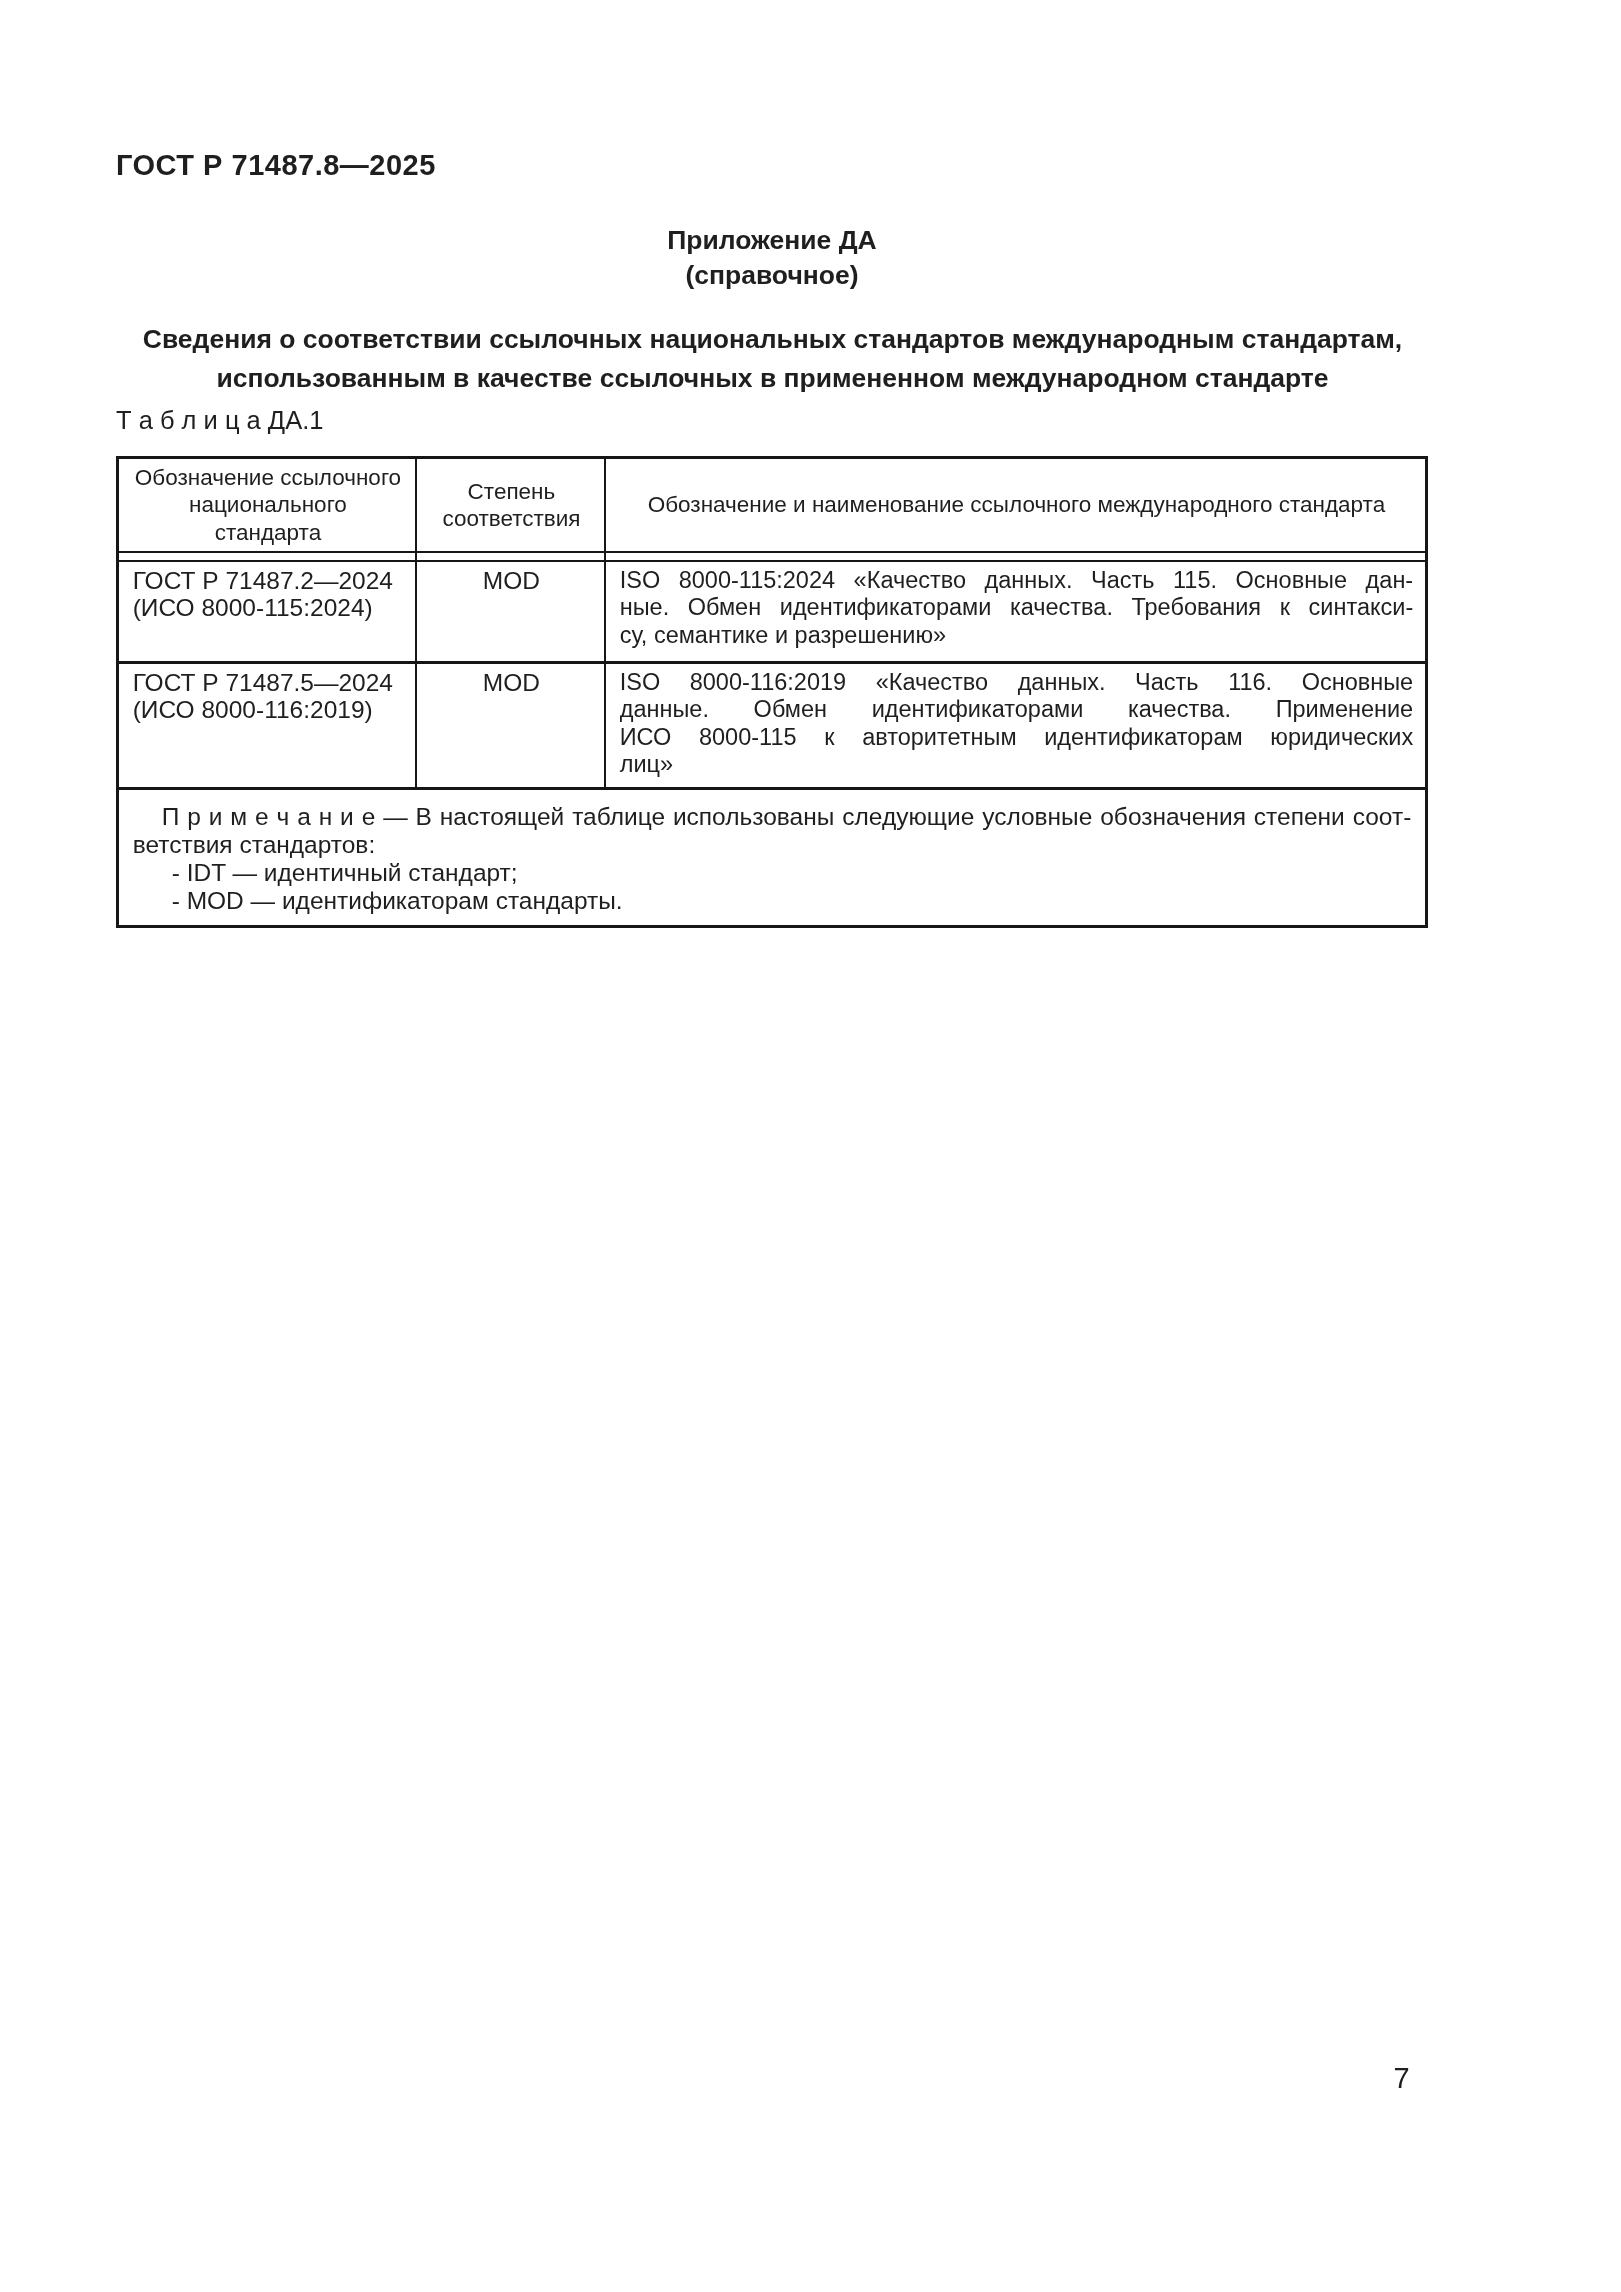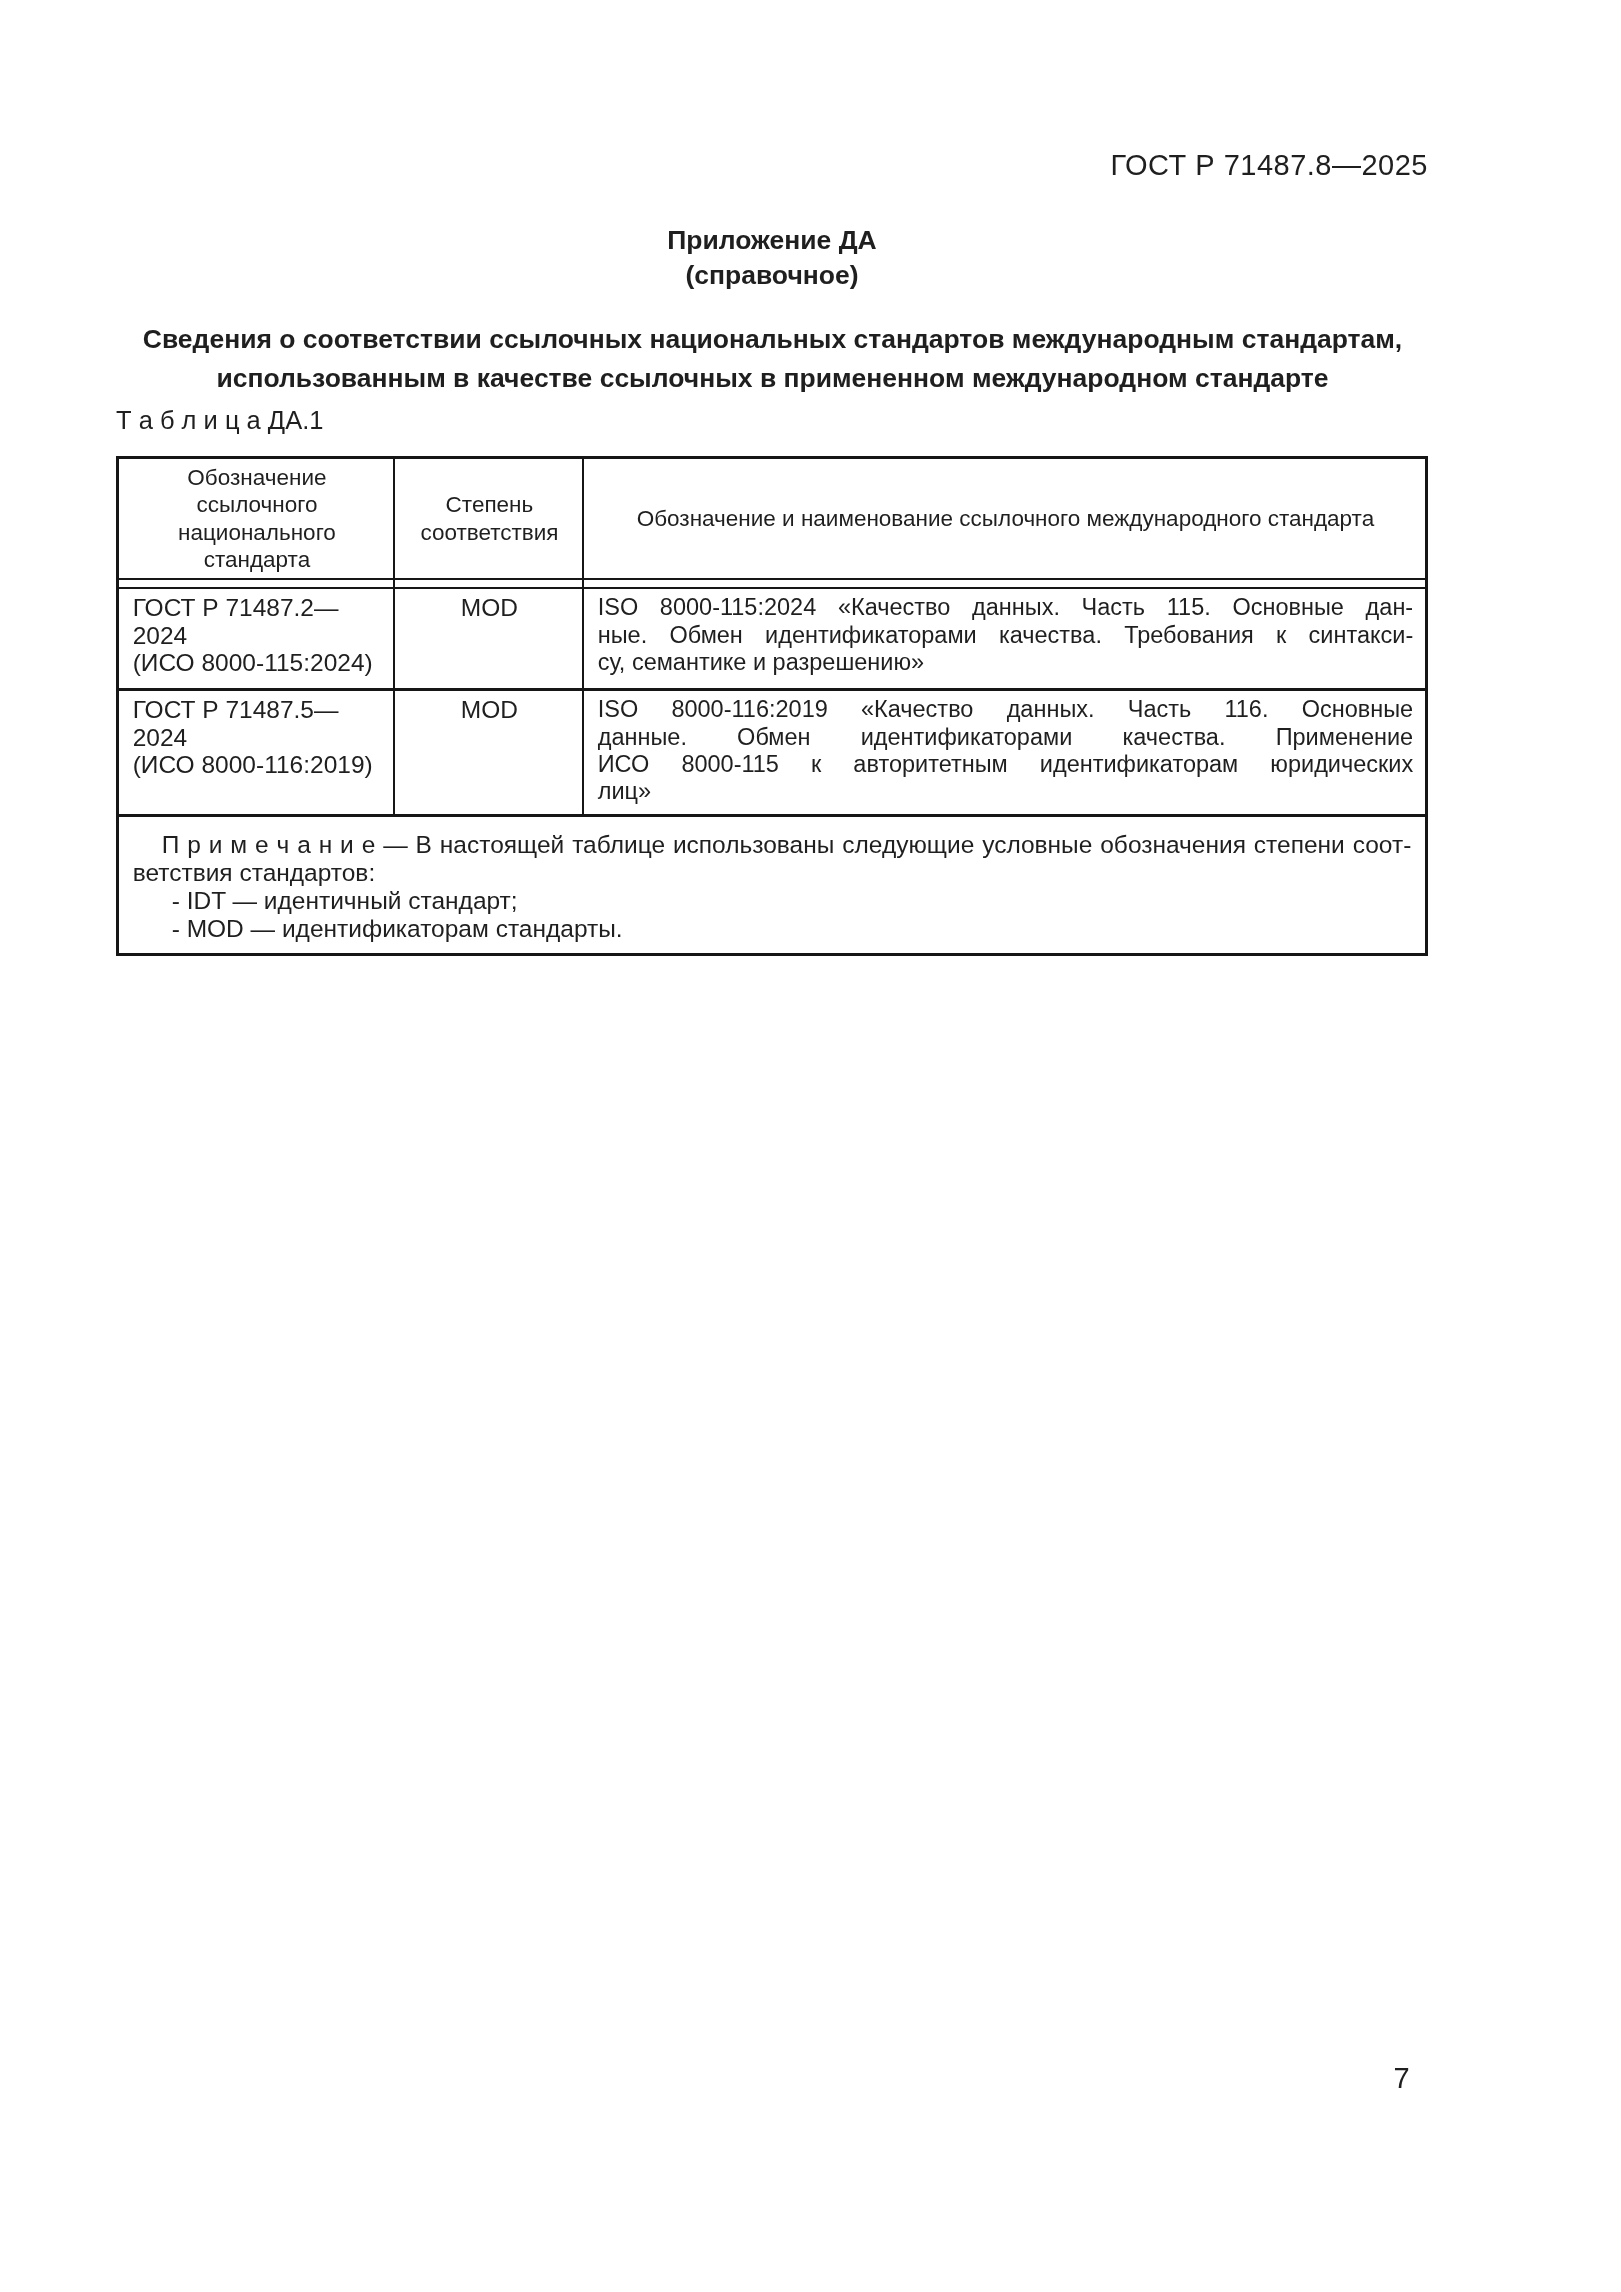--- a/index.html
+++ b/index.html
@@ -11,22 +11,22 @@
     height: 2293px;
     background: #ffffff;
     color: #1f1f1f;
     overflow: hidden;
   }
 
   
   .running-header {
     position: absolute;
     left: 116px; top: 149px; width: 1312px;
-    text-align: right;
-    font-size: 29px; font-weight: normal;
+    text-align: left;
+    font-size: 29px; font-weight: bold;
     letter-spacing: 0.5px;
   }
   .appendix {
     position: absolute;
     left: 116px; top: 223px; width: 1312px;
     text-align: center;
     font-size: 26.5px; font-weight: bold;
     line-height: 35px;
   }
   .doc-heading {
@@ -44,21 +44,21 @@
 
   
   .ref-table {
     position: absolute;
     left: 116px; top: 456px; width: 1312px;
     border: 3.9px solid #161616;
     font-size: 23.5px;
     line-height: 27.4px;
   }
   .trow { display: flex; width: 100%; }
-  .c1 { width: 276px; border-right: 2px solid #161616; }
+  .c1 { width: 298px; border-right: 2px solid #161616; }
   .c2 { width: 189px; border-right: 2px solid #161616; }
   .c3 { flex: 1; }
   .tcell { padding: 4.9px 11.8px 4.9px 13.7px; }
 
   .head-row { border-bottom: 2px solid #161616; }
   .head-row .tcell {
     min-height: 67px;
     display: flex; align-items: center; justify-content: center;
     text-align: center;
     white-space: pre-line;

